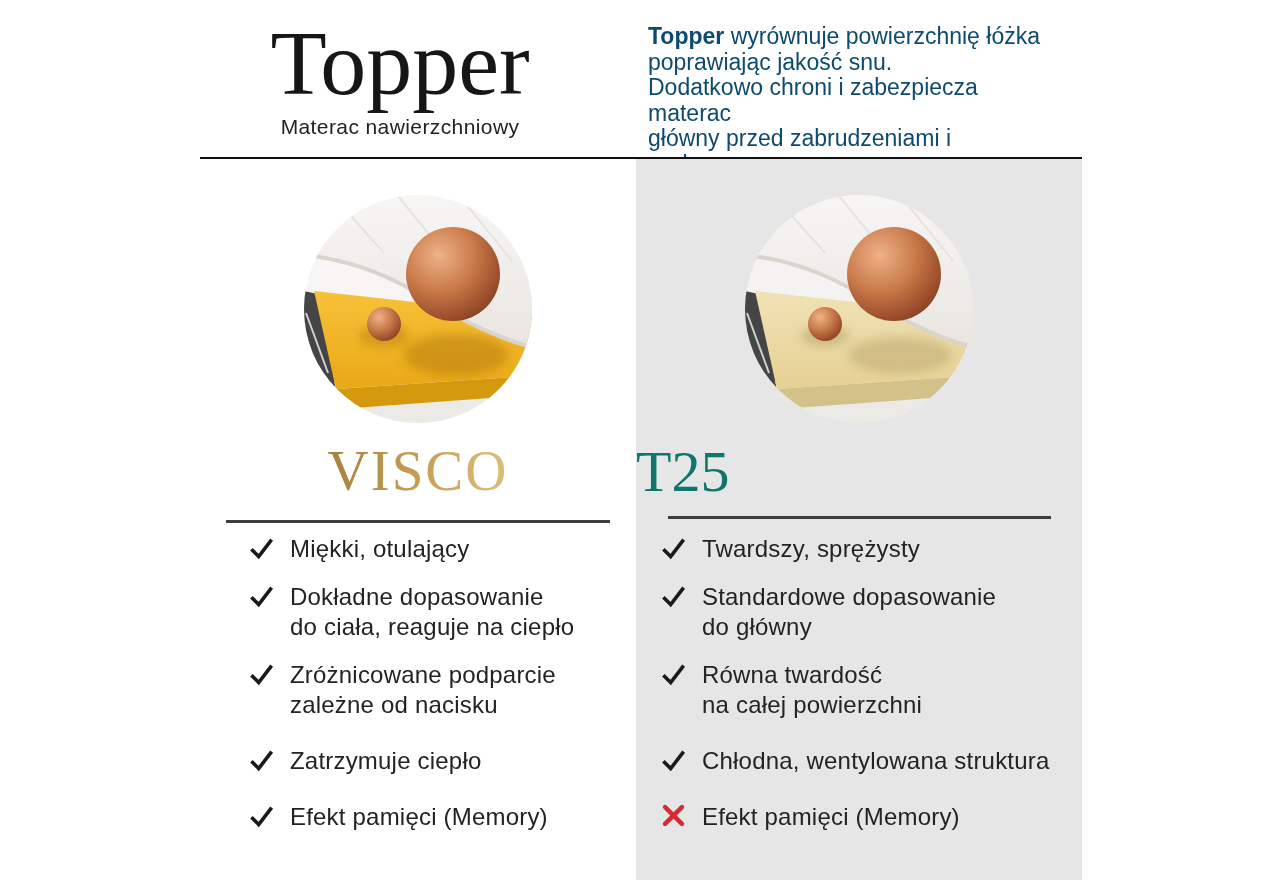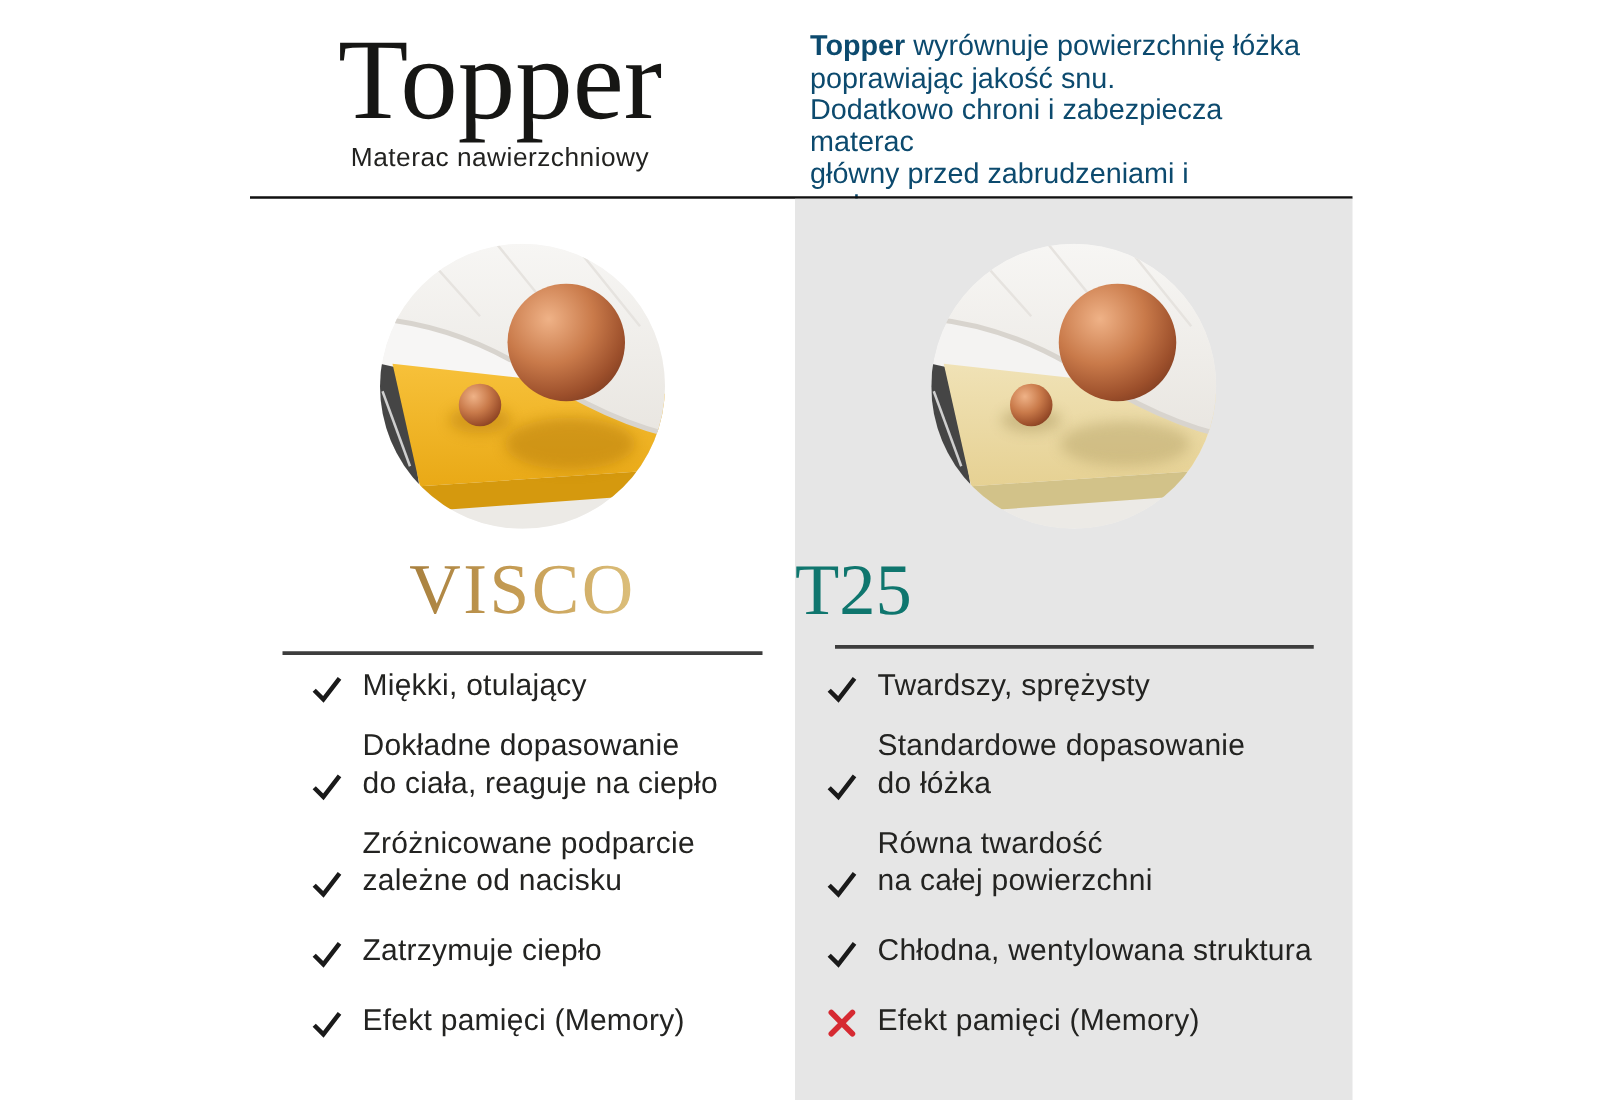--- a/index.html
+++ b/index.html
@@ -37,21 +37,21 @@
 
   .col-heading{margin-top:17px;text-align:left;height:64px;}
   .heading-t25{font-family:"Liberation Serif", serif;font-size:58px;line-height:64px;color:#0f766e;}
   .heading-underline{height:3px;background:var(--underline-dark);margin:12px auto 0;}
   .u-visco{width:384px;}
   .u-t25{width:383px;}
 
   .feature-list{list-style:none;margin-top:30px;}
   .list-visco{padding-left:48px;}
   .list-t25{padding-left:24px;}
-  .feature-item{display:flex;align-items:flex-end;gap:15px;margin-bottom:18px;font-size:24px;line-height:30px;color:#232321;}
+  .feature-item{display:flex;align-items:flex-start;gap:15px;margin-bottom:18px;font-size:24px;line-height:30px;color:#232321;}
   .feature-icon{width:27px;height:27px;flex:0 0 27px;display:inline-flex;}
   .feature-text{letter-spacing:.2px;}
 </style>
 </head>
 <body>
 
 <div class="canvas">
 
   <div class="brand-block">
     <div class="brand-title">Topper</div>
@@ -230,21 +230,21 @@
             </svg>
           </span>
         <span class="feature-text">Twardszy, sprężysty</span>
       </li>
       <li class="feature-item">
         <span class="feature-icon">
             <svg width="27" height="27" viewBox="0 0 24 24">
               <path d="M3 13.5 L9.5 20 L21 5" stroke="var(--check-black)" stroke-width="3.2" fill="none"></path>
             </svg>
           </span>
-        <span class="feature-text"><span>Standardowe dopasowanie</span><br><span>do łóżka</span></span>
+        <span class="feature-text"><span>Standardowe dopasowanie</span><br><span>do główny</span></span>
       </li>
       <li class="feature-item">
         <span class="feature-icon">
             <svg width="27" height="27" viewBox="0 0 24 24">
               <path d="M3 13.5 L9.5 20 L21 5" stroke="var(--check-black)" stroke-width="3.2" fill="none"></path>
             </svg>
           </span>
         <span class="feature-text"><span>Równa twardość</span><br><span>na całej powierzchni</span></span>
       </li>
       <li class="feature-item" style="margin-top:26px;">

